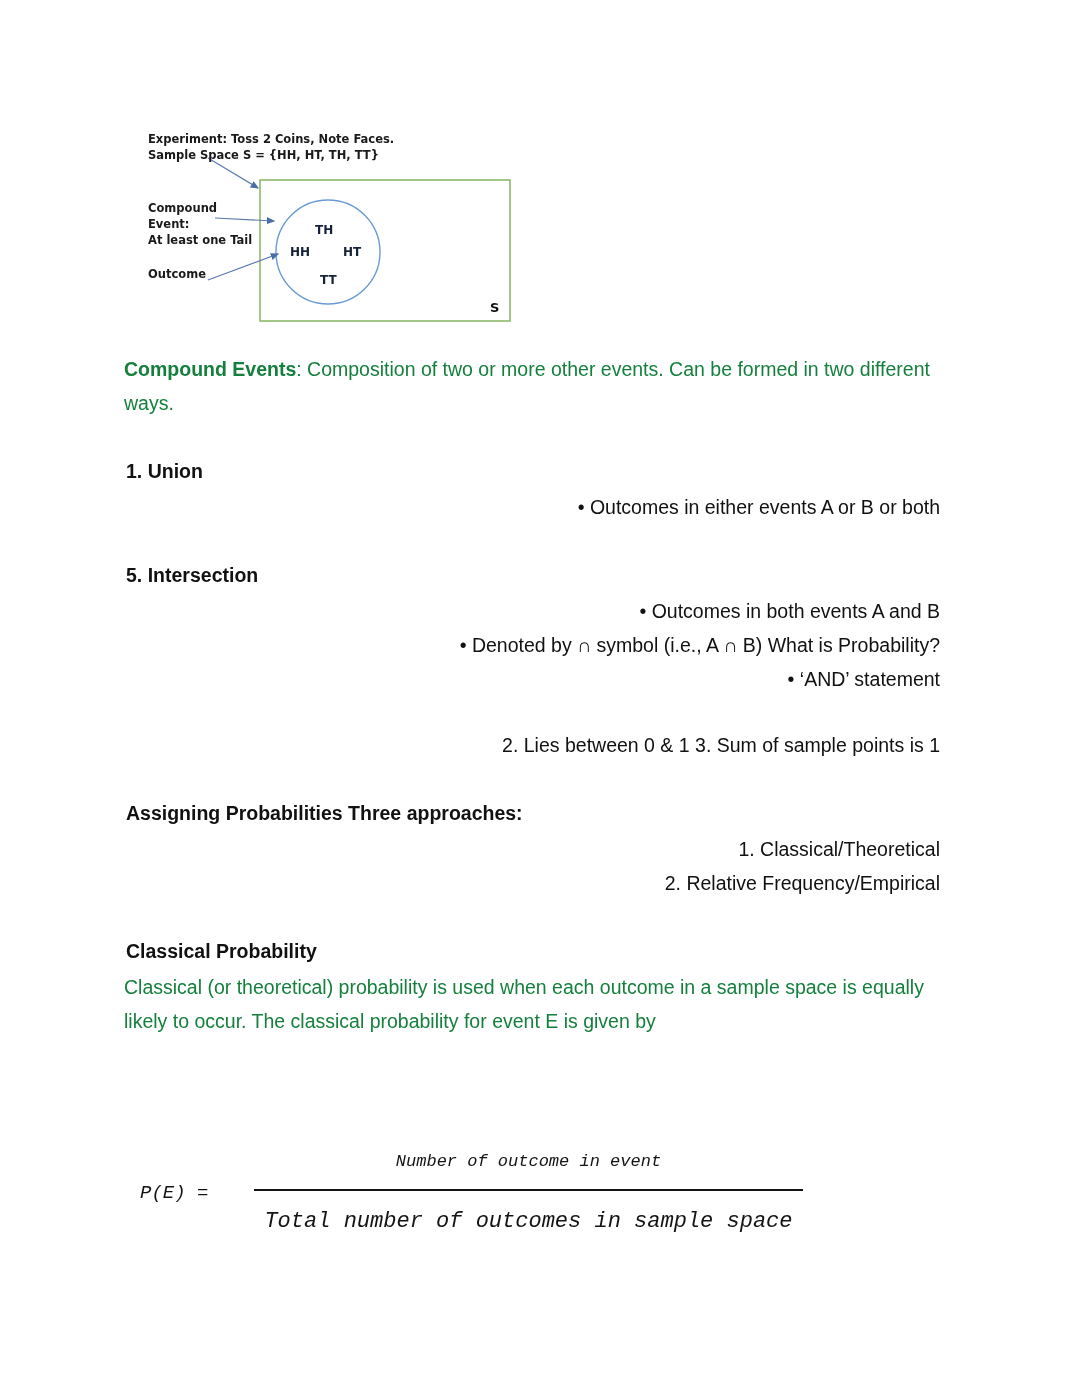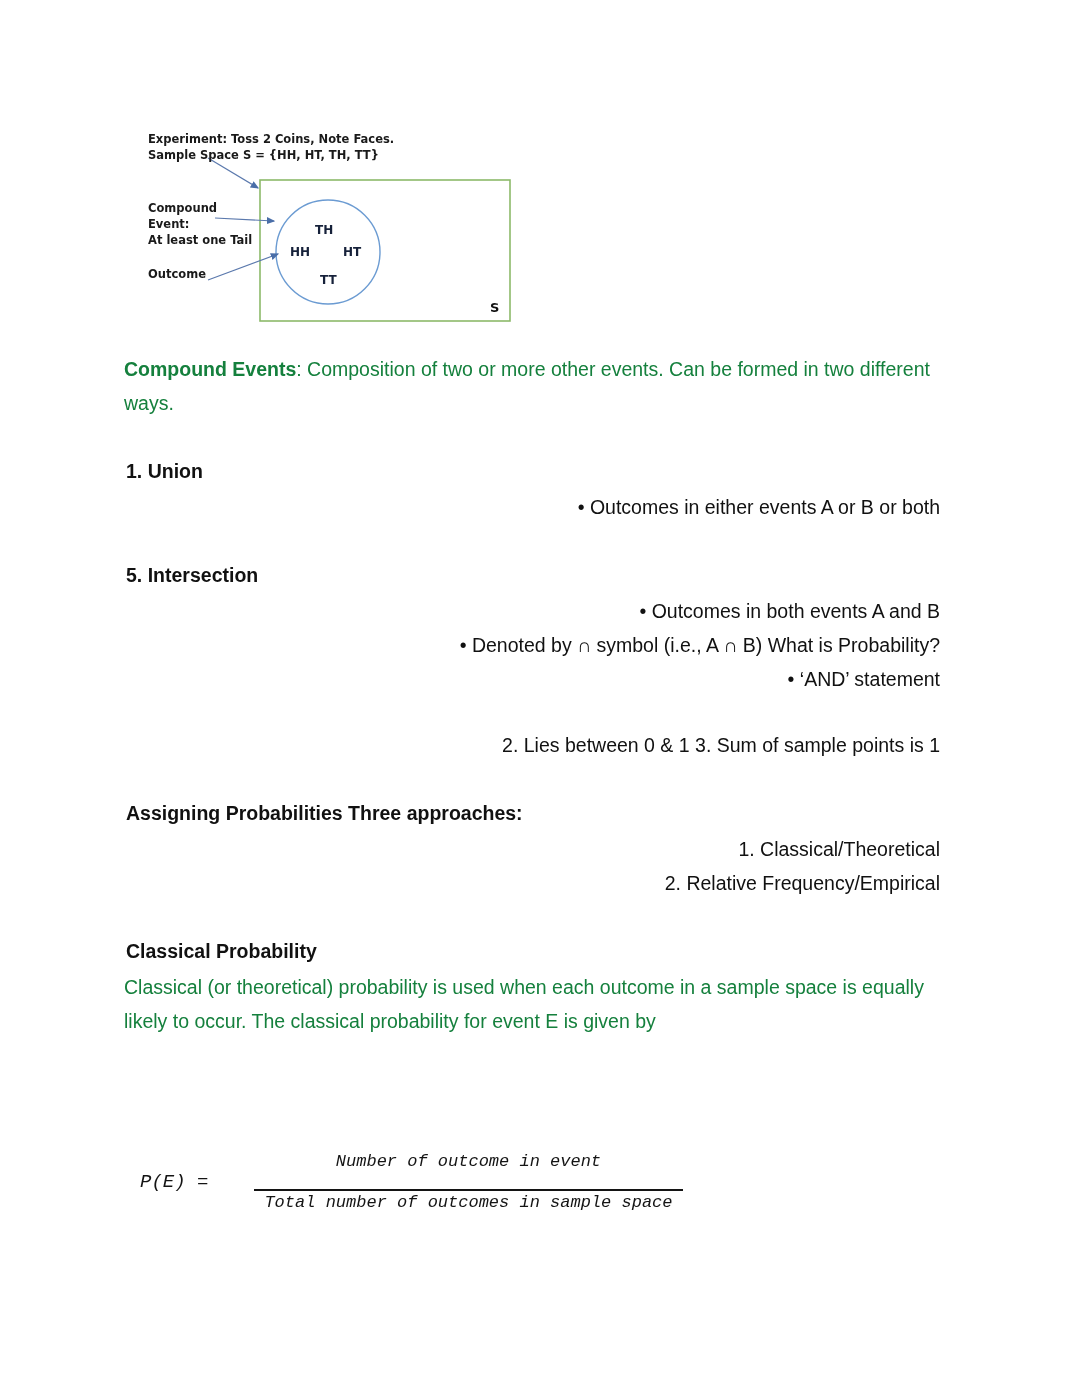--- a/index.html
+++ b/index.html
@@ -103,23 +103,24 @@
     font-size: 17px;
     padding: 0 10px 18px 10px;
     white-space: nowrap;
   }
   #formula .bar {
     width: 100%;
     height: 1.5px;
     background: #141414;
   }
   #formula .den {
-    font-size: 17px;
+    font-size: 22px;
     padding: 2px 10px 0 10px;
     white-space: nowrap;
+    margin-top: 16px;
   }
 </style>
 </head>
 <body>
 
 <div id="figure">
   <svg width="400" height="200" viewBox="0 0 400 200" xmlns="http://www.w3.org/2000/svg">
     <defs>
       <marker id="arrowhead" markerWidth="7" markerHeight="7" refX="6" refY="3" orient="auto">
         <polygon points="0,0 7,3 0,6" fill="#4a6ea8"></polygon>

